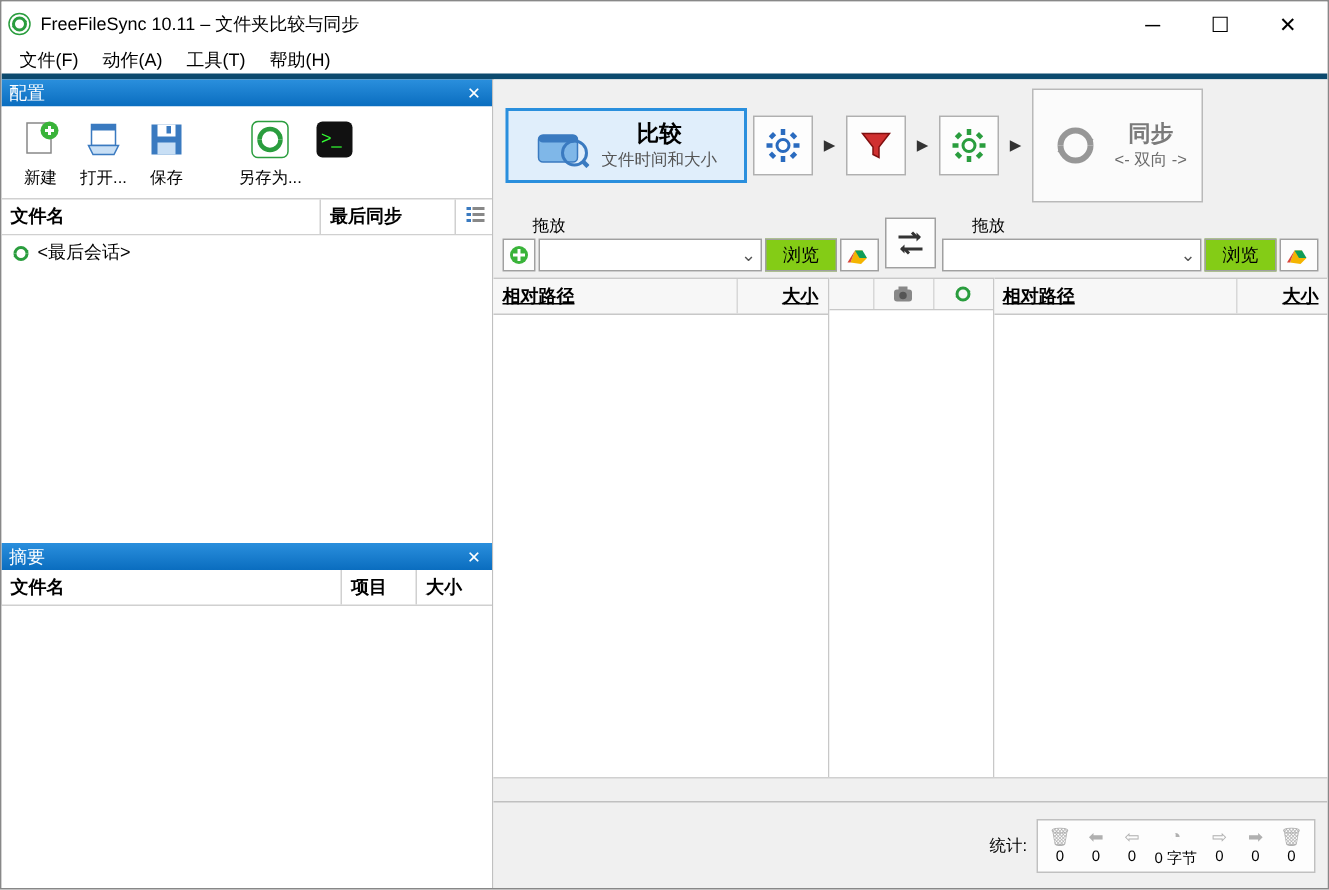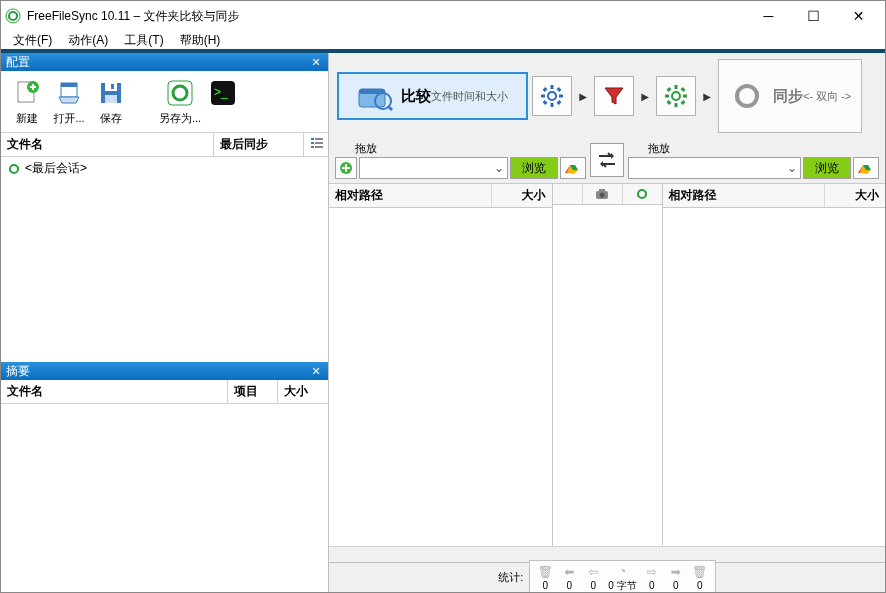--- a/index.html
+++ b/index.html
@@ -47,55 +47,55 @@
 .summary-header .col:last-child { border-right: none; }
 
 
 .rightpanel { flex: 1; display: flex; flex-direction: column; background: #f0f0f0; min-width: 0; }
 
 
 .bigtoolbar { display: flex; align-items: center; padding: 6px 8px; gap: 4px; background: #f0f0f0; }
 .bigbtn { display: flex; align-items: center; background: #fdfdfd; border: 1px solid #b0b0b0; padding: 20px 10px; }
 .bigbtn.compare { background: #e0eefb; border: 2px solid #2a8fdd; padding: 6px 18px; }
 .bigbtn .bigicon { width: 36px; height: 32px; display: flex; align-items: center; justify-content: center; margin-right: 8px; }
-.bigbtn .biglabels { display: flex; flex-direction: row; align-items: center; }
+.bigbtn .biglabels { display: flex; flex-direction: column; align-items: center; }
 .bigbtn .bigtitle { font-size: 15px; font-weight: bold; }
 .bigbtn .bigsub { font-size: 11px; color: #555; }
 .smallbtn { width: 40px; height: 40px; border: 1px solid #b0b0b0; background: #fdfdfd; display: flex; align-items: center; justify-content: center; }
 .arrowbtn { width: 14px; height: 40px; display: flex; align-items: center; justify-content: center; font-size: 10px; color:#333;}
 
 
 .pathrow { display: flex; padding: 2px 6px 4px 6px; gap: 4px; align-items: flex-end; background: #f0f0f0; }
 .pathgroup { flex: 1; display: flex; flex-direction: column; }
 .pathgroup .lbl { font-size: 11px; padding: 0 2px 1px 20px; }
 .pathinputrow { display: flex; align-items: center; gap: 2px; }
 .addbtn { width: 22px; height: 22px; border: 1px solid #a0a0a0; background: #fdfdfd; display: flex; align-items: center; justify-content: center; }
 .pathinput { flex: 1; height: 22px; border: 1px solid #a0a0a0; background: #fff; display:flex; align-items:center;}
 .pathinput .dd { width:16px; text-align:center; color:#555;}
 .browsebtn { width: 48px; height: 22px; border: 1px solid #a0a0a0; background: #84cc16; display: flex; align-items: center; justify-content: center; }
 .cloudbtn { width: 26px; height: 22px; border: 1px solid #a0a0a0; background: #fdfdfd; display: flex; align-items: center; justify-content: center; }
 .swapbtn { width: 34px; height: 34px; border: 1px solid #a0a0a0; background: #fdfdfd; display: flex; align-items: center; justify-content: center; align-self: center; }
 
 
 .gridarea { flex: 1; display: flex; background: #fff; gap: 0; min-height: 0; }
-.gridcol { display: flex; flex-direction: column; border-right: 1px solid #c8c8c8; }
+.gridcol { display: flex; flex-direction: column; border-right: 1px solid #c8c8c8; text-decoration: underline; }
 .gridcol:last-child { border-right: none; }
 .gridcol-left { flex: 1; }
 .gridcol-mid { width: 110px; }
 .gridcol-right { flex: 1; }
 .gridhead { display: flex; background: #f7f7f7; border-bottom: 1px solid #c8c8c8; border-top: 1px solid #c8c8c8; }
 .gridhead .gh { padding: 3px 6px; border-right: 1px solid #d8d8d8; font-weight: bold; }
 .gridhead .gh:last-child { border-right: none; }
 .gridhead .gh.center { flex: 1; display:flex; justify-content:center; }
 .gridbody { flex: 1; background: #fff; }
 
 .hscroll { height: 16px; background: #f0f0f0; border-top: 1px solid #d0d0d0; }
 
 
-.statusbar { height: 30px; background: #f0f0f0; border-top: 1px solid #c0c0c0; display: flex; align-items: center; justify-content: center; padding: 0 8px; gap: 6px; }
+.statusbar { height: 58px; background: #f0f0f0; border-top: 1px solid #c0c0c0; display: flex; align-items: center; justify-content: flex-end; padding: 0 8px; gap: 6px; }
 .statlabel { font-size: 11px; }
 .statpanel { display: flex; align-items: center; border: 1px solid #c0c0c0; padding: 2px 4px; background: #fdfdfd; gap: 2px; }
 .statitem { display: flex; flex-direction: column; align-items: center; width: 22px; }
 .statitem .sicon { width: 16px; height: 16px; display: flex; align-items: center; justify-content: center; color: #b0b0b0; }
 .statitem .snum { font-size: 10px; }
 .statitem.wide { width: auto; padding: 0 2px;}
 .statitem.wide .snum { font-size: 10px;}
 
 svg { display: block; }
 </style>

